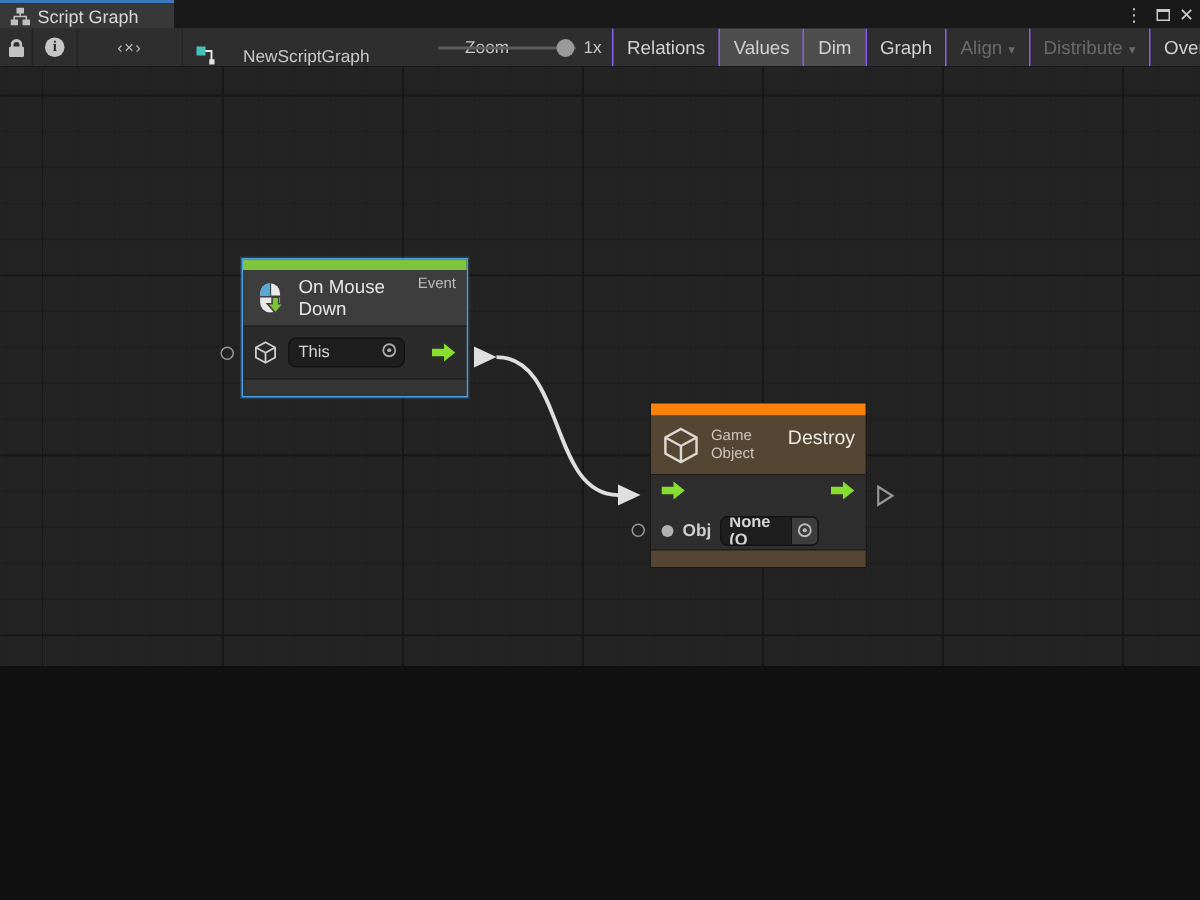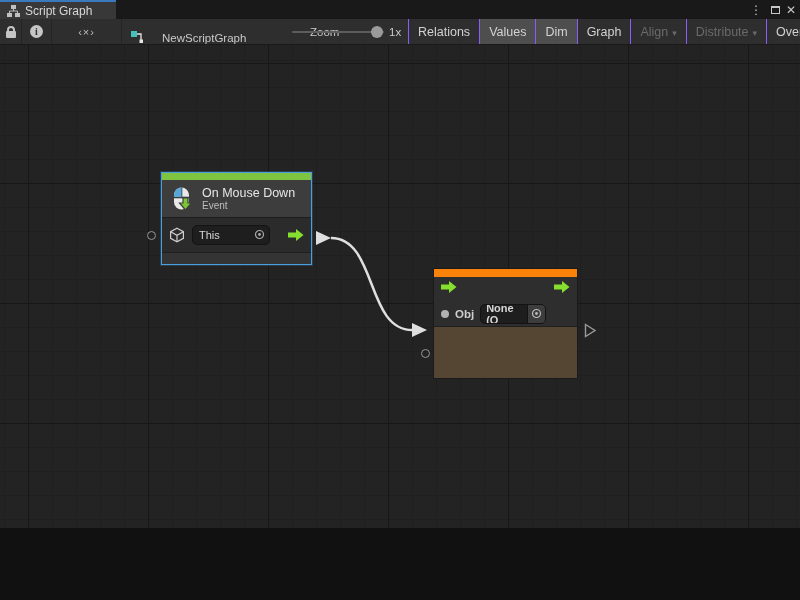--- a/index.html
+++ b/index.html
@@ -1,18 +1,18 @@
 <!DOCTYPE html>
 <html><head>
 <meta charset="utf-8">
 <style>
   html,body{margin:0;padding:0;background:#111;}
   *{box-sizing:border-box;}
   .window{
-    position:relative;width:800px;height:528px;overflow:hidden;
+    position:relative;width:800px;height:444px;overflow:hidden;
     background:#404040;font-family:"Liberation Sans",sans-serif;
     -webkit-font-smoothing:antialiased;color:#d4d4d4;
   }
   
   .tabbar{position:absolute;left:0;top:0;width:800px;height:19px;background:#191919;}
   .tab{
     position:absolute;left:0;top:0;width:116px;height:19px;background:#383838;
     border-top:2px solid #3a79bb;display:flex;align-items:center;gap:5px;padding-left:7px;
     font-size:12px;color:#d8d8d8;
   }
@@ -68,21 +68,21 @@
     border:1px solid #4aa0dd;box-shadow:0 0 0 1px rgba(60,140,200,.25);
     background:#2b2b2b;
   }
   .node-destroy{left:433px;top:223px;width:145px;height:111px;border:1px solid #1a1a1a;background:#2e2e2e;}
   .stripe{width:100%;flex:0 0 auto;}
   .n1-stripe{height:7px;}
   .n2-stripe{height:8px;}
   .node-header{display:flex;align-items:center;gap:7px;padding:0 7px;flex:0 0 auto;}
   .n1-header{height:38px;background:#3d3d3d;border-bottom:1px solid #1e1e1e;}
   .n2-header{height:40px;background:#554634;border-bottom:1px solid #1e1e1e;}
-  .node-titles{display:flex;flex-direction:column;line-height:1.15;}
+  .node-titles{display:flex;flex-direction:row;line-height:1.15;}
   .node-title{font-size:12.5px;color:#e6e6e6;}
   .node-subtitle{font-size:10px;color:#bdbdbd;}
   .node-pretitle{font-size:10px;color:#cdc6bd;}
   .n2-title{font-size:13px;color:#eeeae4;}
   .port-row{display:flex;align-items:center;padding:0 7px;flex:0 0 auto;}
   .n1-row{height:34px;background:#2b2b2b;}
   .n2-row1{height:24px;background:#2e2e2e;justify-content:space-between;}
   .n2-row2{height:25px;background:#2e2e2e;gap:6px;font-weight:bold;}
   .node-footer{flex:1 1 auto;border-top:1px solid #1f1f1f;}
   .n1-footer{background:#343434;}
@@ -236,20 +236,32 @@
             <polygon points="0,4.5 8,4.5 8,1 15.5,7 8,13 8,9.5 0,9.5" fill="#86df2f"></polygon>
           </svg>
         </span>
       </div>
       <div class="node-footer n1-footer"></div>
       <span class="ext n1-in port-circle"></span>
     </div>
 
     <div class="node node-destroy">
       <div class="stripe n2-stripe" style="background:#f8820a"></div>
+      <div class="node-header n2-header">
+        <svg width="28" height="28" viewBox="0 0 16 16">
+          <g stroke="#ded8d0" stroke-width="1" fill="none">
+            <path d="M8,1.2 L14.4,4.7 L14.4,11.3 L8,14.8 L1.6,11.3 L1.6,4.7 Z"></path>
+            <path d="M1.6,4.7 L8,8.2 L14.4,4.7 M8,8.2 L8,14.8"></path>
+          </g>
+        </svg>
+        <div class="node-titles">
+          <span class="node-pretitle">Game Object</span>
+          <span class="n2-title">Destroy</span>
+        </div>
+      </div>
       <div class="port-row n2-row1">
         <span>
           <svg width="16" height="14" viewBox="0 0 16 14">
             <polygon points="0,4.5 8,4.5 8,1 15.5,7 8,13 8,9.5 0,9.5" fill="#86df2f"></polygon>
           </svg>
         </span>
         <span>
           <svg width="16" height="14" viewBox="0 0 16 14">
             <polygon points="0,4.5 8,4.5 8,1 15.5,7 8,13 8,9.5 0,9.5" fill="#86df2f"></polygon>
           </svg>

